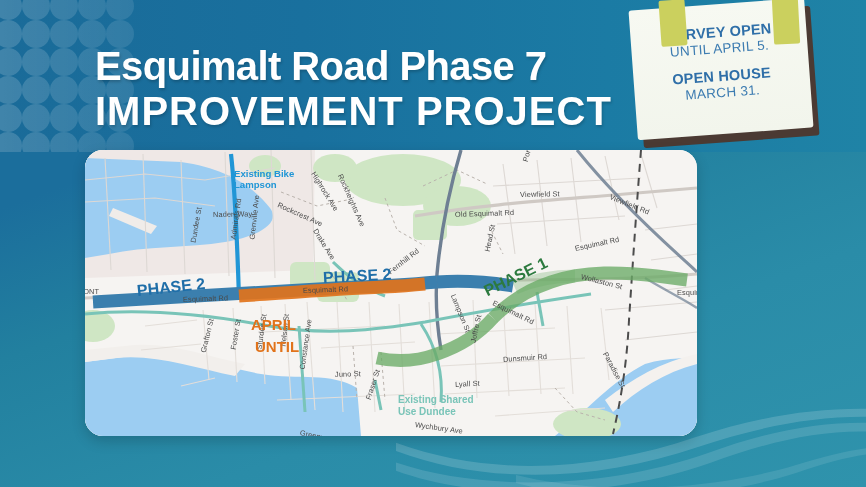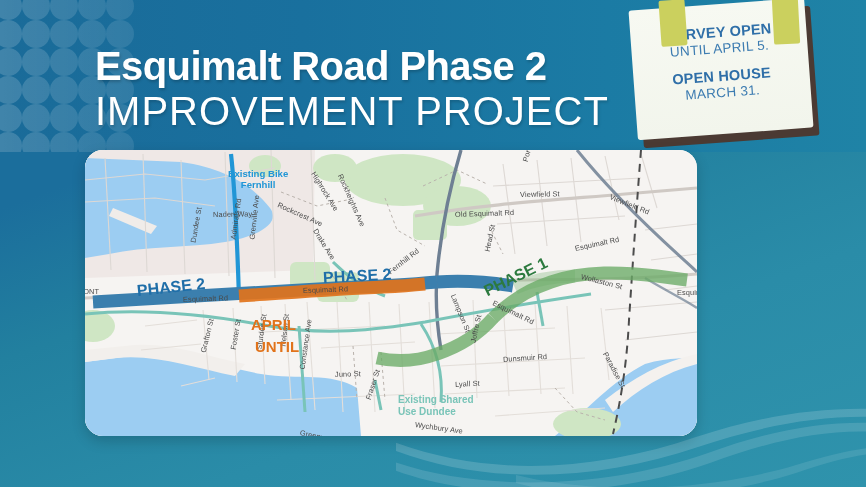--- a/index.html
+++ b/index.html
@@ -25,21 +25,21 @@
 
   
   .heading { position:absolute; left:95px; top:46px; width:540px; }
   .title-1 {
     font-size:40px; font-weight:bold; color:#ffffff;
     letter-spacing:-0.6px; line-height:1.02;
     text-shadow:1px 2px 3px rgba(0,0,0,.20);
     white-space:nowrap;
   }
   .title-2 {
-    font-size:40px; font-weight:400; color:#ffffff;
+    font-size:40px; font-weight:700; color:#ffffff;
     letter-spacing:1.0px; line-height:1.12; margin-top:2px;
     text-shadow:1px 2px 3px rgba(0,0,0,.18);
     white-space:nowrap;
   }
 
   
   .note-wrap { position:absolute; left:633px; top:4px; width:190px; height:142px; }
   .note-shadow{
     position:absolute; left:6px; top:8px; width:176px; height:130px;
     background:#4b3a33; border-radius:3px;
@@ -139,21 +139,21 @@
     </g>
   </svg>
 
   <svg class="waves" viewBox="0 0 470 120" preserveAspectRatio="none">
     <path d="M-10,72 C90,112 200,104 300,70 C360,50 420,40 480,42 L480,50 C420,48 362,60 302,80 C202,114 88,120 -10,80 Z" fill="#ffffff" opacity="0.16"></path>
     <path d="M-10,92 C80,126 210,122 312,86 C372,64 426,54 480,56 L480,65 C428,62 374,74 314,96 C212,132 78,136 -10,100 Z" fill="#ffffff" opacity="0.13"></path>
     <path d="M120,108 C210,130 320,122 400,98 C432,88 458,82 480,80 L480,86 C456,89 430,95 400,106 C318,132 208,140 120,116 Z" fill="#ffffff" opacity="0.10"></path>
   </svg>
 
   <div class="heading">
-    <div class="title-1">Esquimalt Road Phase 2</div>
+    <div class="title-1">Esquimalt Road Phase 7</div>
     <div class="title-2">IMPROVEMENT PROJECT</div>
   </div>
 
   <div class="note-wrap">
     <div class="note-shadow"></div>
     <div class="note">
       <div class="note-inner">
         <div class="note-l1">SURVEY OPEN</div>
         <div class="note-l2">UNTIL APRIL 5.</div>
         <div class="note-l3">OPEN HOUSE</div>
@@ -325,20 +325,20 @@
 
     <div id="route-labels">
         <div class="big ph2" style="left: 52px; top: 132px; transform: rotate(-6deg);">PHASE 2</div>
         <div class="big ph2" style="left: 238px; top: 119px; transform: rotate(-3deg);">PHASE 2</div>
         <div class="big ph1" style="left: 400px; top: 133px; transform: rotate(-26deg);">PHASE 1</div>
         <div class="big fut" style="left: 166px; top: 166px; transform: rotate(0deg);">APRIL</div>
         <div class="big fut" style="left: 170px; top: 188px; transform: rotate(0deg);">UNTIL</div>
       </div>
 
     <div id="legend-labels">
-        <div class="bike" style="position: absolute; left: 143px; top: 18px; white-space: nowrap; text-align: center;">Existing Bike<div>Fernhill</div></div>
+        <div class="bike" style="position: absolute; left: 149px; top: 18px; white-space: nowrap;">Existing Bike<div>Lampson</div></div>
         <div class="shared" style="position: absolute; left: 313px; top: 244px; white-space: nowrap;">Existing Shared<div>Use Dundee</div></div>
       </div>
 
     <div id="boundary-label"></div>
   </div>
 
 </div>
 
 </body></html>

